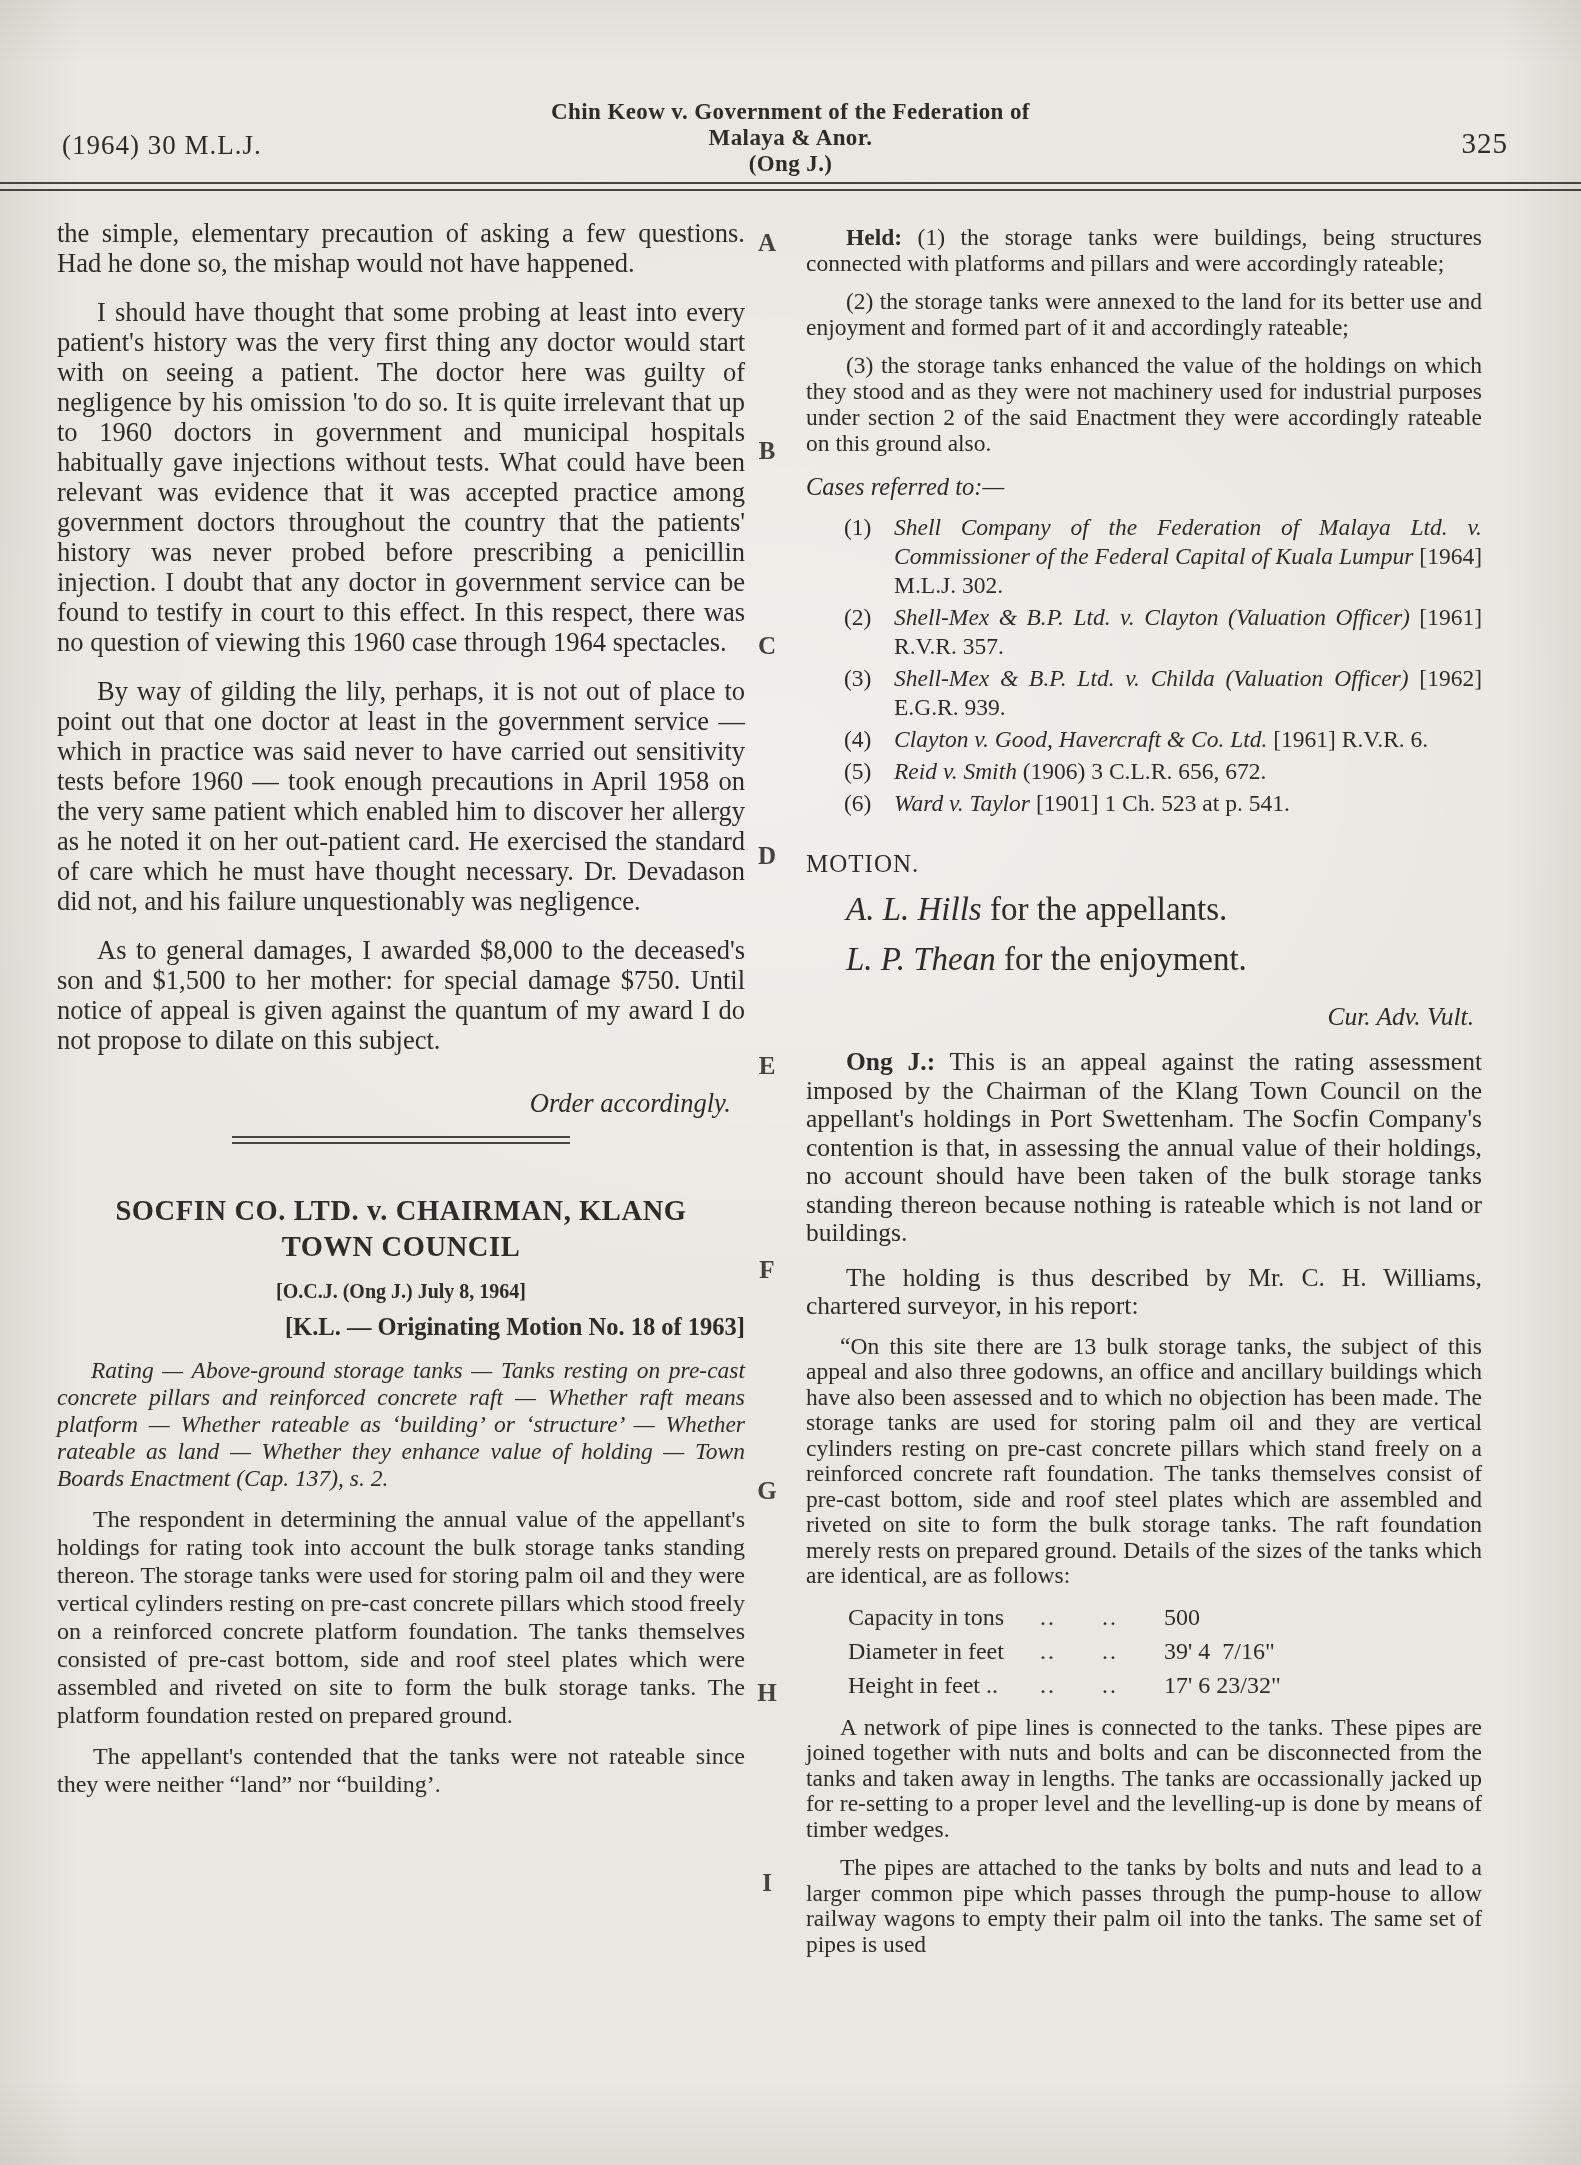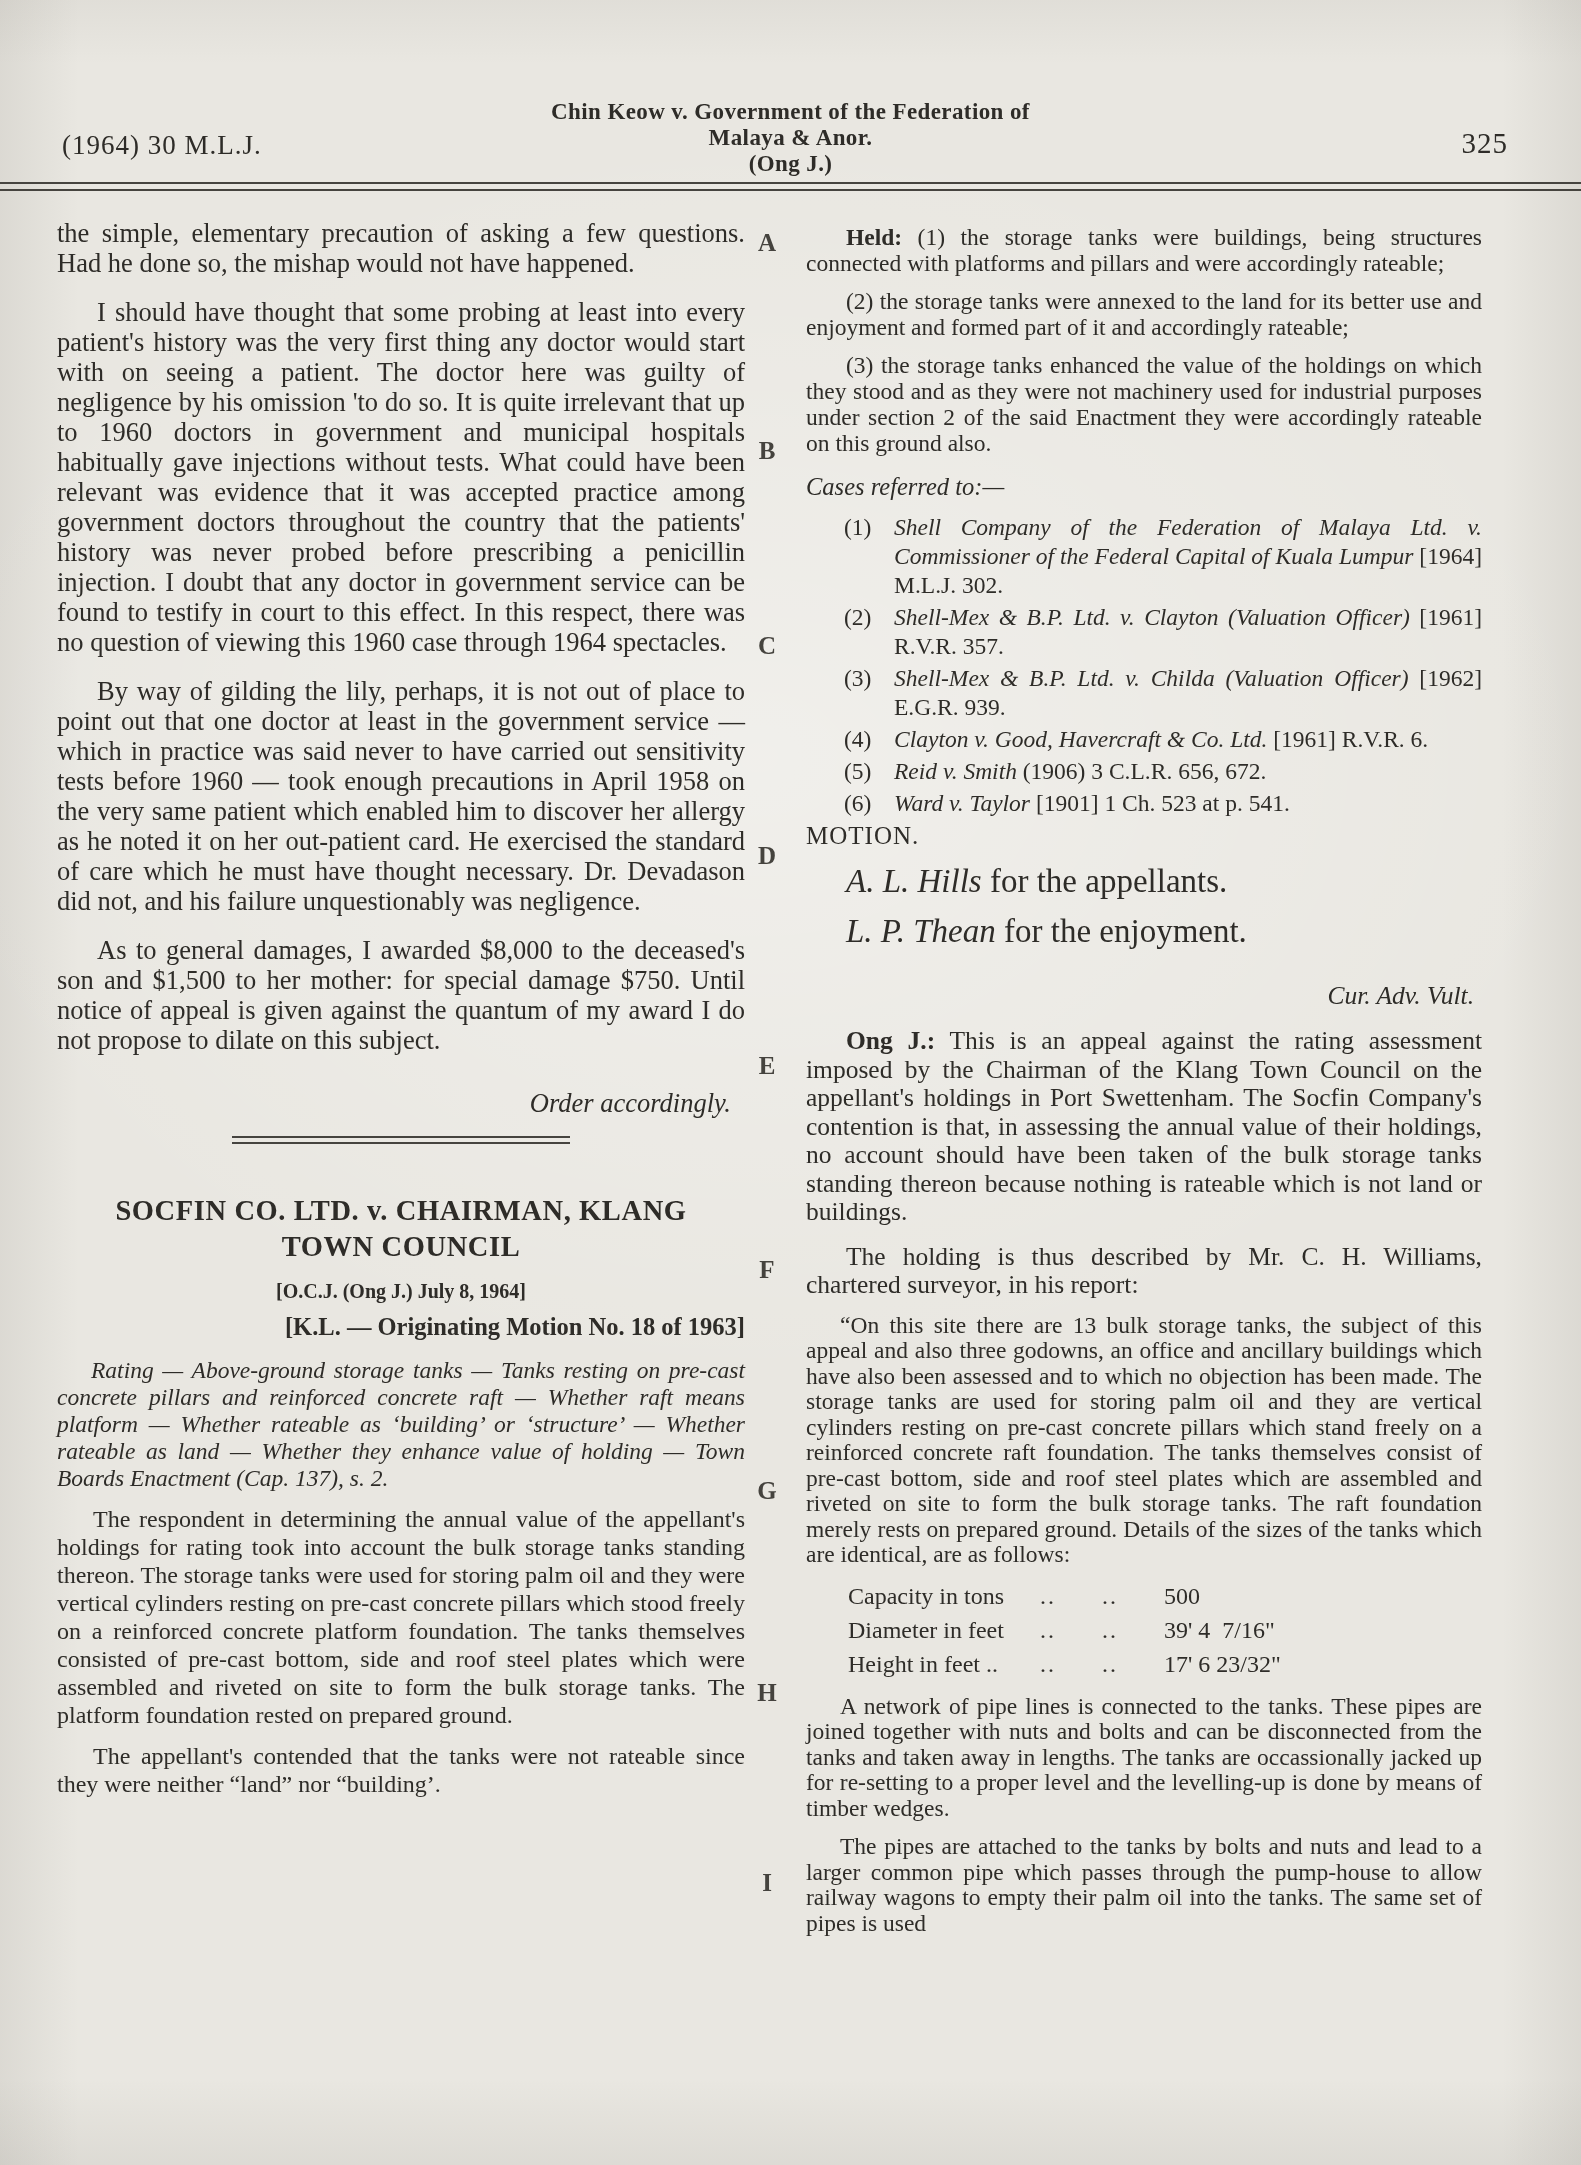--- a/index.html
+++ b/index.html
@@ -40,23 +40,23 @@
   
   .small-p{font-size:23.5px;line-height:26px;text-align:justify;}
   .held{margin-top:12px;text-indent:40px;}
   .first{margin-top:6px;}
   .b{font-weight:bold;}
   .i{font-style:italic;}
   .cases-label{margin-top:17px;font-style:italic;font-size:24.5px;}
   .case-list{list-style:none;margin:12px 0 0;padding:0;}
   .case-item{position:relative;margin-top:3px;padding-left:88px;font-size:23.5px;line-height:29px;text-align:justify;}
   .case-num{position:absolute;left:38px;top:0;font-style:normal;}
-  .motion-label{margin-top:4px;font-size:25px;letter-spacing:1px;}
+  .motion-label{margin-top:32px;font-size:25px;letter-spacing:1px;}
   .counsel{margin-top:13px;font-size:33px;text-indent:40px;}
-  .cur{margin-top:31px;padding-right:8px;text-align:right;font-style:italic;font-size:25.5px;}
+  .cur{margin-top:24px;padding-right:8px;text-align:right;font-style:italic;font-size:25.5px;}
   .judgment{margin-top:16px;font-size:25.5px;line-height:28.5px;text-align:justify;text-indent:40px;}
   .quote{margin-top:13px;font-size:23.5px;line-height:25.5px;text-align:justify;text-indent:34px;}
   .tank-table{margin:11px 0 0 42px;font-size:24px;}
   .trow{display:flex;line-height:34px;}
   .tlabel{width:192px;}
   .tdot{width:62px;letter-spacing:2px;}
   .tvalue{white-space:pre;}
 </style>
 </head>
 <body>

